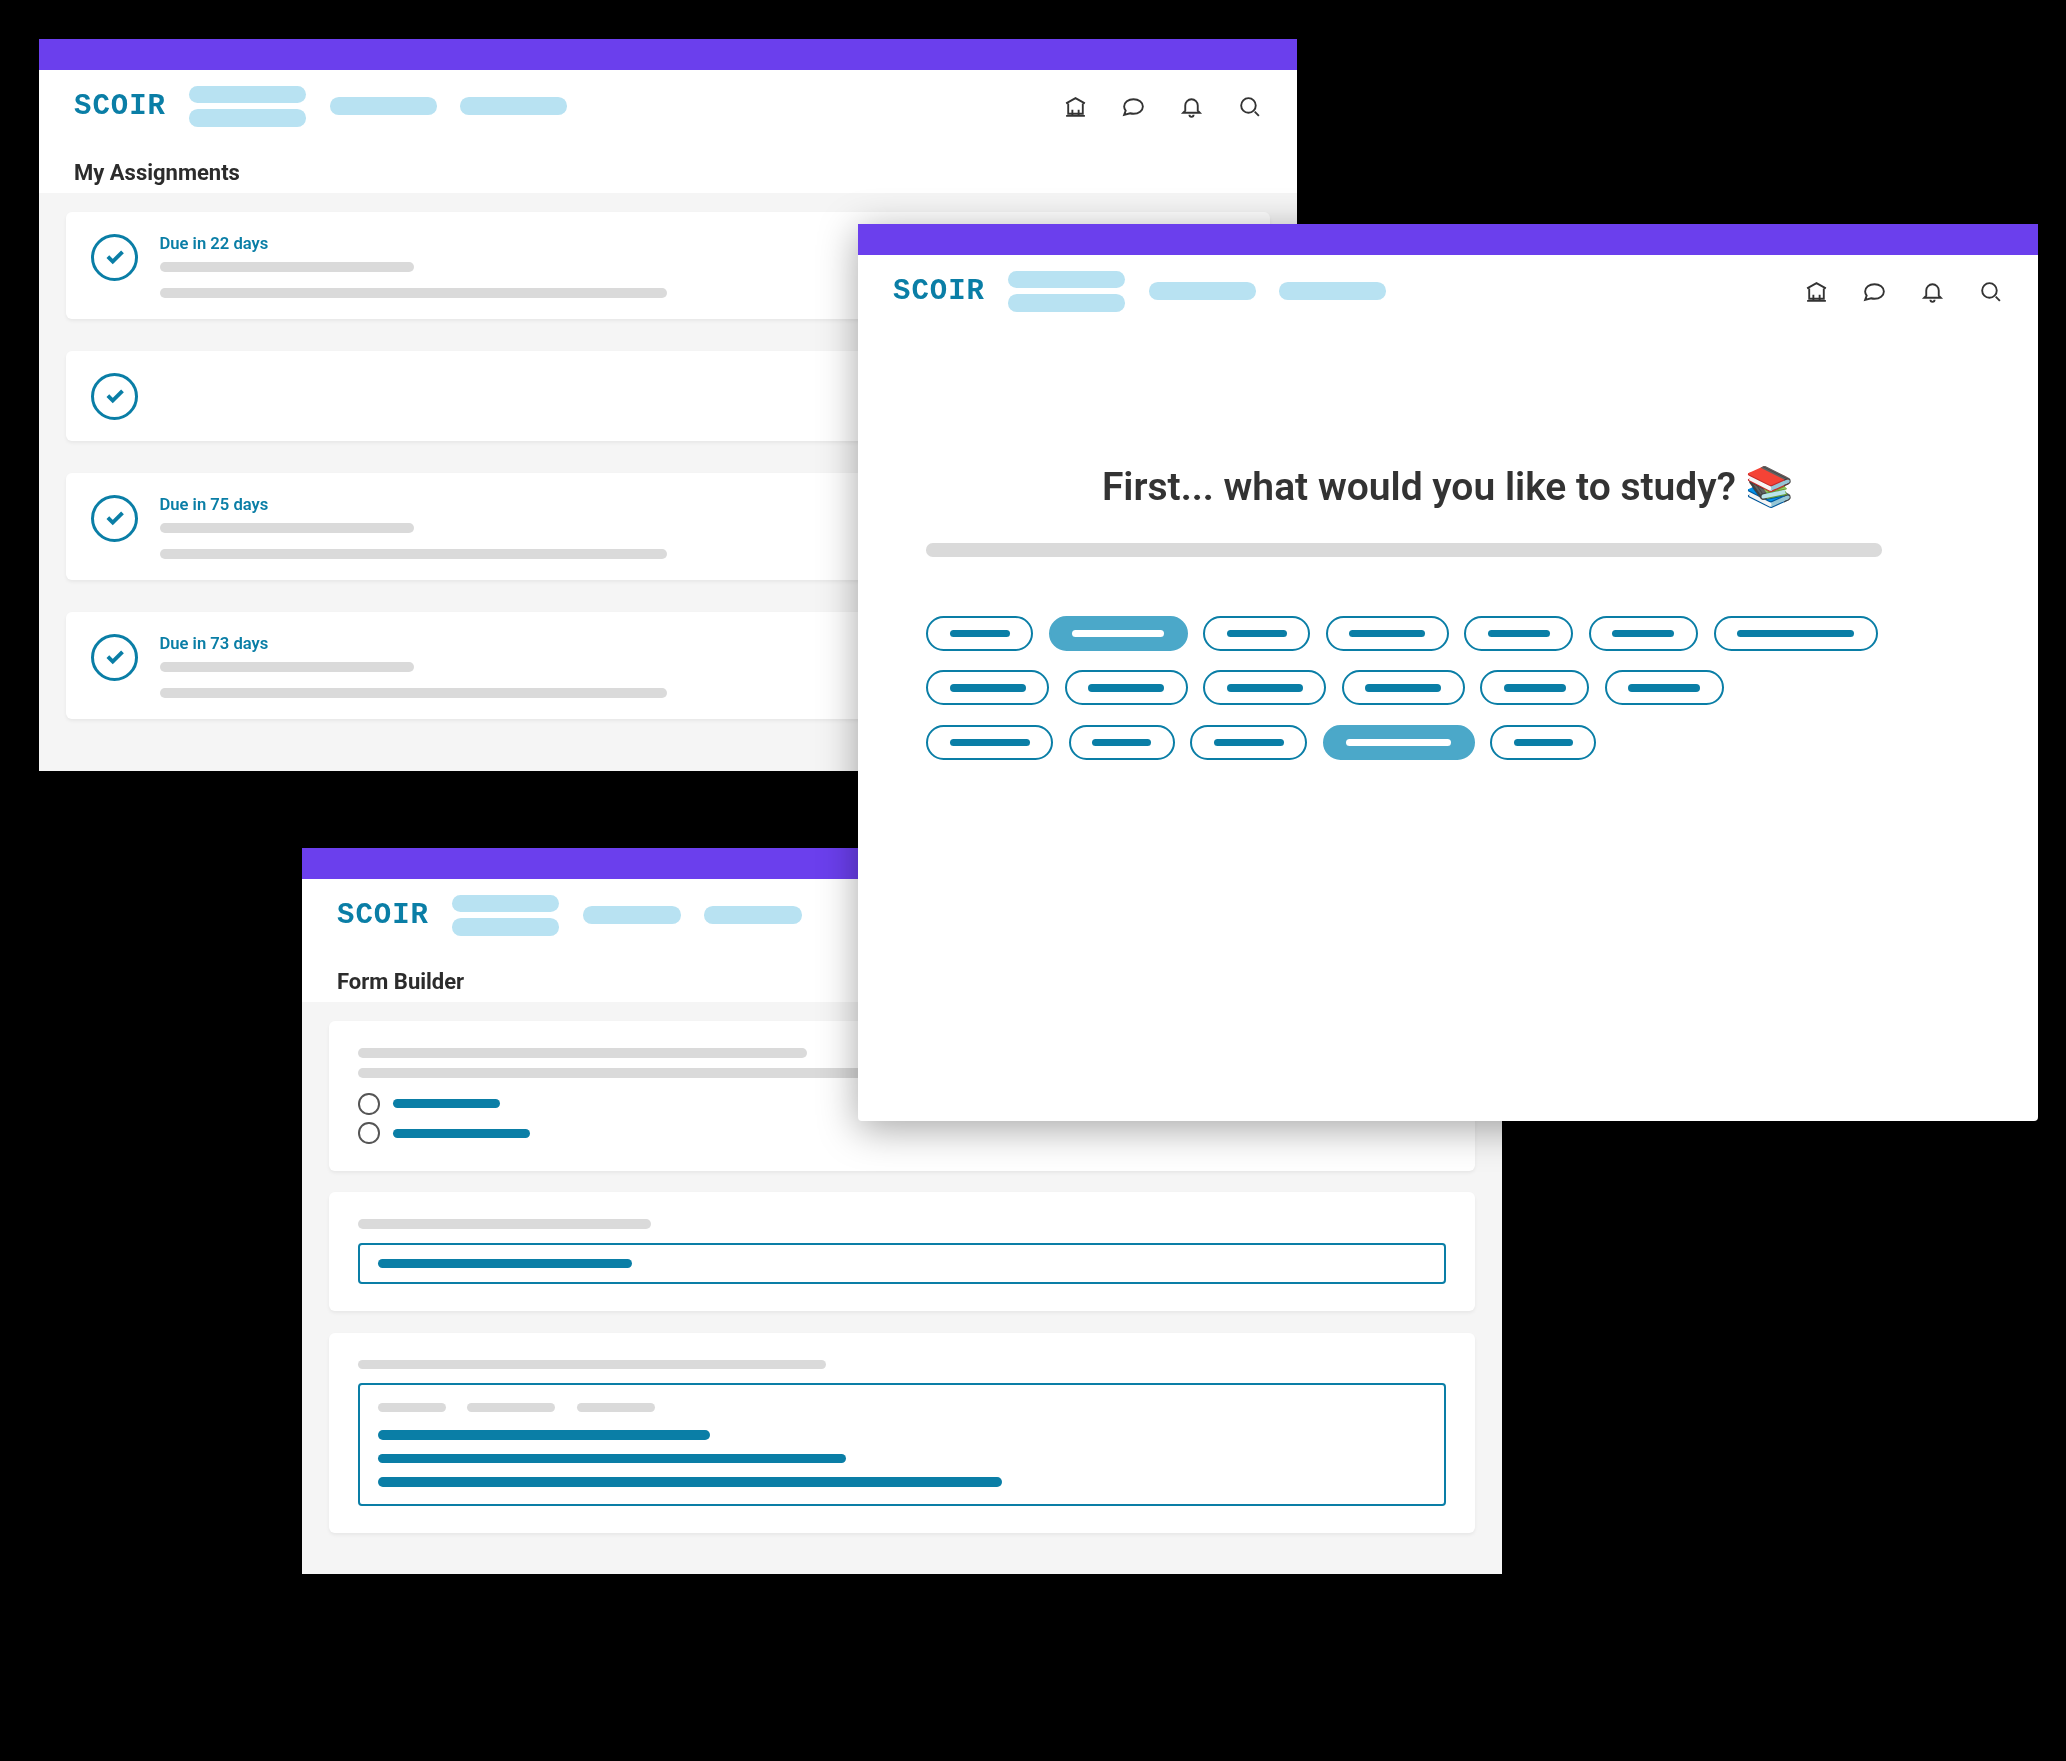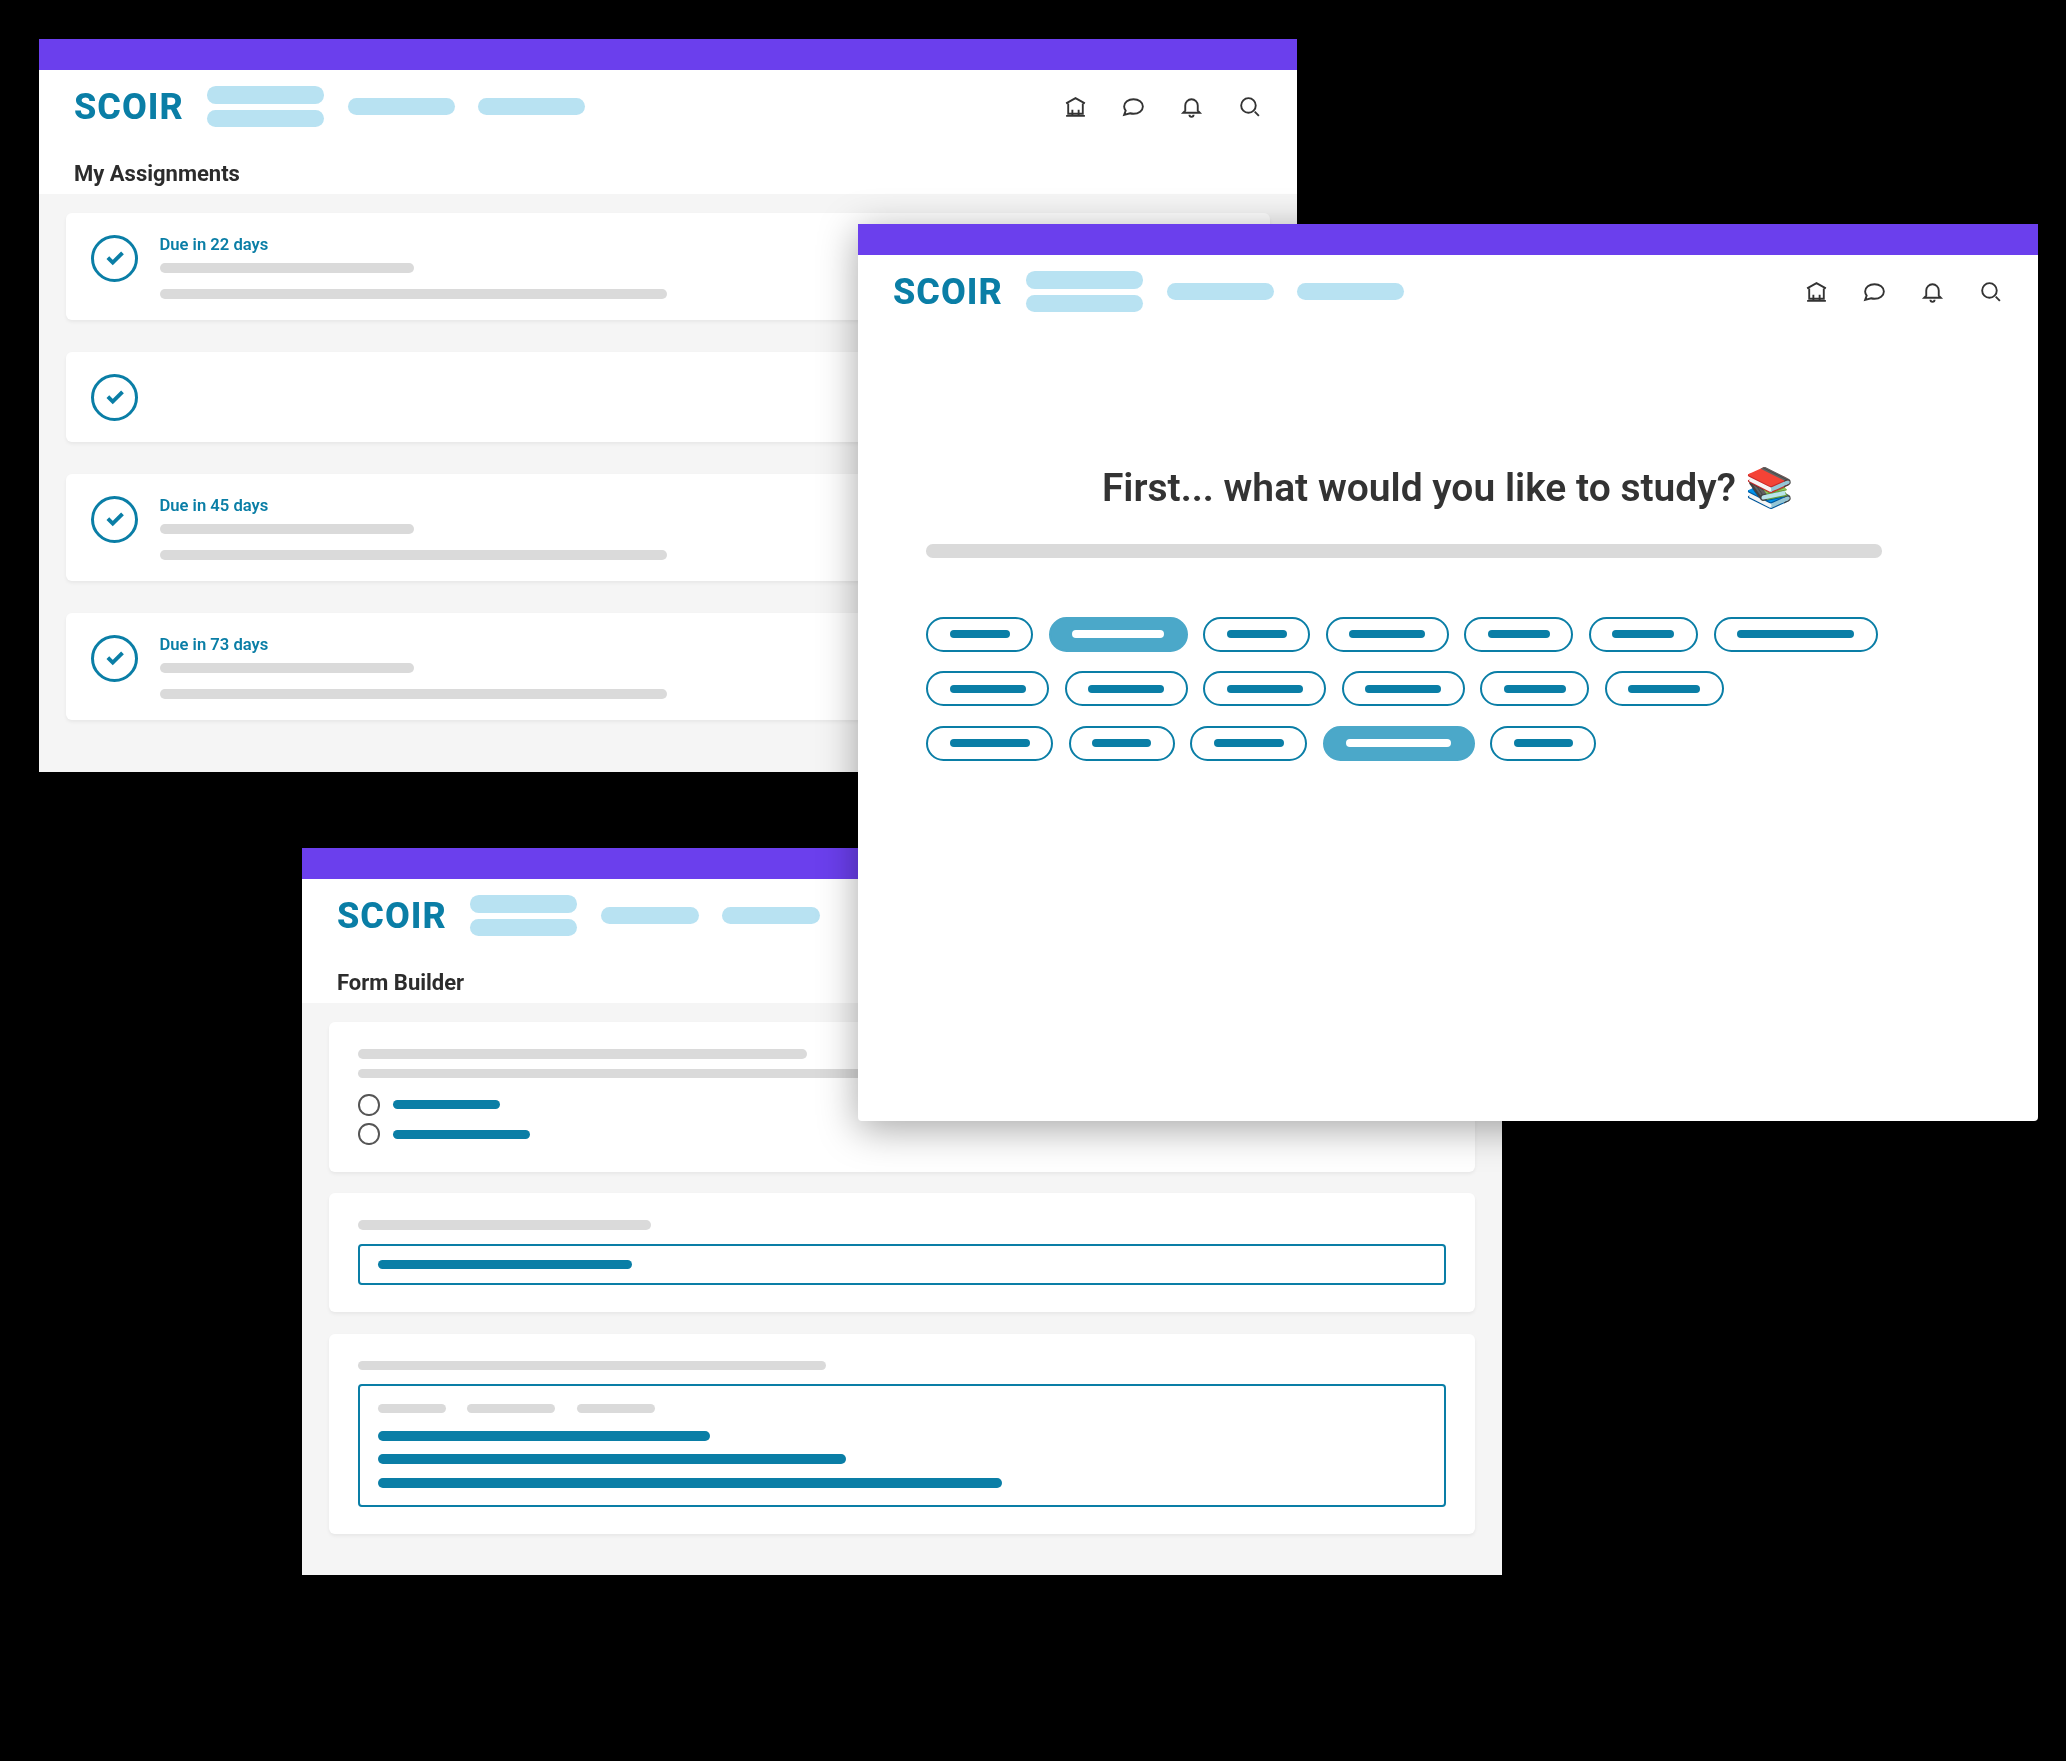--- a/index.html
+++ b/index.html
@@ -22,23 +22,24 @@
   background: #6b3fed;
 }
 .navbar {
   display: flex;
   align-items: center;
   padding: 15.6px 35px;
   gap: 23.4px;
 }
 .logo {
   font-weight: 800;
-  font-size: 36px;
+  font-size: 29px;
   color: #0a7ea6;
   letter-spacing: 1px;
+  font-family: Liberation Mono, monospace;
 }
 .nav-pill {
   height: 17.6px;
   border-radius: 8.8px;
   background: #b8e2f2;
 }
 .nav-pill-stack {
   display: flex;
   flex-direction: column;
   gap: 5.9px;
@@ -191,21 +192,21 @@
           </svg>
         </div>
     </div>
     <div class="card">
       <div class="check-circle">
           <svg viewBox="0 0 24 24">
             <path d="M5 12l5 5L20 7"></path>
           </svg>
         </div>
       <div class="card-content">
-        <div class="due-text">Due in 45 days</div>
+        <div class="due-text">Due in 75 days</div>
         <div class="skel skel-line1"></div>
         <div class="skel skel-line2"></div>
       </div>
     </div>
     <div class="card">
       <div class="check-circle">
           <svg viewBox="0 0 24 24">
             <path d="M5 12l5 5L20 7"></path>
           </svg>
         </div>

